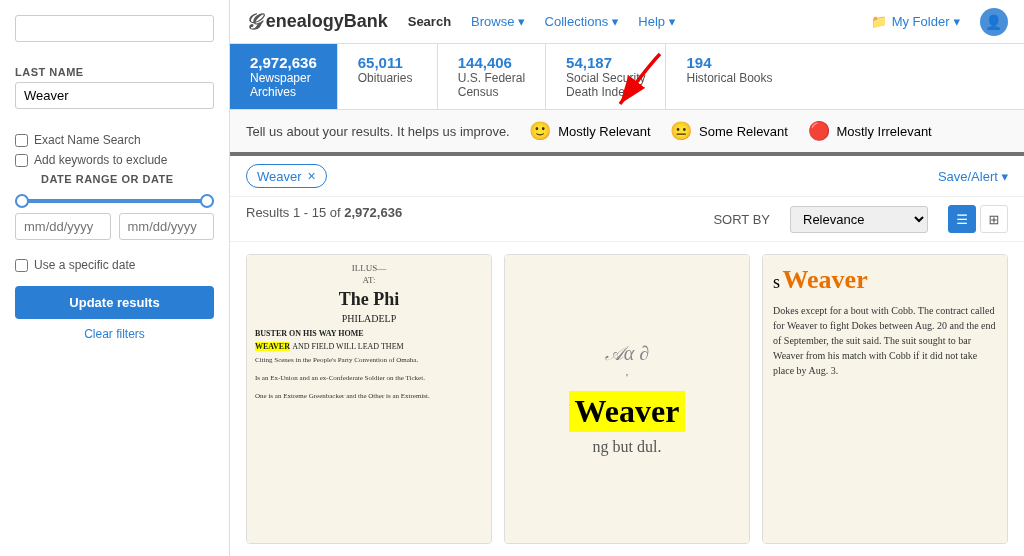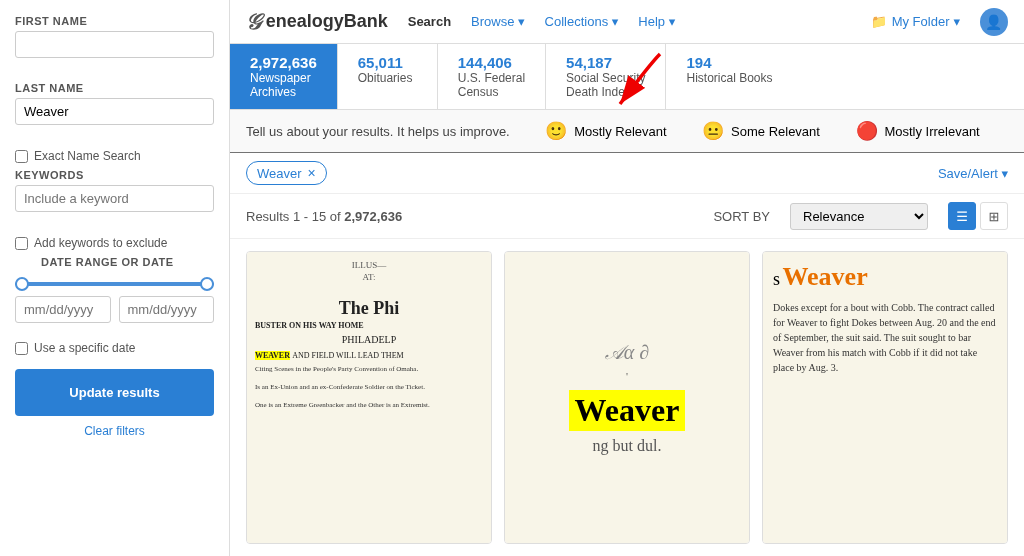--- a/index.html
+++ b/index.html
@@ -40,21 +40,21 @@
     .slider-thumb.left { left: 0; }
     .slider-thumb.right { right: 0; }
     .date-inputs { display: flex; gap: 8px; margin-bottom: 8px; }
     .date-inputs input { flex: 1; border: 1px solid #ccc; border-radius: 3px; padding: 4px 6px; font-size: 11px; color: #999; }
     .btn-update {
       width: 100%;
       background: #2a7fd4;
       color: #fff;
       border: none;
       border-radius: 4px;
-      padding: 16px;
+      padding: 9px;
       font-size: 13px;
       font-weight: bold;
       cursor: pointer;
       margin-bottom: 8px;
     }
     .clear-filters { color: #2a7fd4; font-size: 12px; cursor: pointer; text-decoration: none; display: block; text-align: center; }
 
     
     .main { flex: 1; display: flex; flex-direction: column; overflow: hidden; background: #fff; }
 
@@ -93,24 +93,24 @@
     .stat-cell:last-child { border-right: none; }
     .stat-cell .num { font-size: 15px; font-weight: bold; color: #2a7fd4; }
     .stat-cell .stat-label { font-size: 12px; color: #555; }
     .stat-cell.active { background: #2a7fd4; }
     .stat-cell.active .num, .stat-cell.active .stat-label { color: #fff; }
 
     
     .relevance-bar {
       display: flex;
       align-items: center;
-      gap: 36px;
+      gap: 20px;
       padding: 10px 16px;
       background: #f9f9f9;
-      border-bottom: 1px solid #737373;
+      border-bottom: 4px solid #737373;
       font-size: 13px;
       flex-shrink: 0;
     }
     .relevance-text { color: #444; }
     .relevance-option { display: flex; align-items: center; gap: 6px; cursor: pointer; }
     .smiley { font-size: 18px; }
 
     
     .results-header {
       display: flex;
@@ -131,21 +131,21 @@
       color: #2a7fd4;
       gap: 6px;
       cursor: pointer;
     }
     .tag-filter .x { font-size: 14px; color: #2a7fd4; cursor: pointer; }
     .save-alert { color: #2a7fd4; font-size: 13px; cursor: pointer; }
 
     
     .results-info {
       display: flex;
-      align-items: center;
+      align-items: flex-start;
       justify-content: space-between;
       padding: 8px 16px;
       flex-shrink: 0;
       border-bottom: 1px solid #eee;
     }
     .results-count { font-size: 13px; color: #555; }
     .sort-area { display: flex; align-items: center; gap: 20px; font-size: 13px; color: #555; }
     .sort-select { border: 1px solid #ccc; border-radius: 3px; padding: 4px 24px 4px 8px; font-size: 13px; appearance: auto; }
     .view-toggle { display: flex; gap: 4px; }
     .view-btn { width: 28px; height: 28px; display: flex; align-items: center; justify-content: center; cursor: pointer; border-radius: 3px; border: 1px solid #ddd; }
@@ -220,34 +220,29 @@
     .card3-name { font-size: 26px; font-weight: bold; color: #e87000; display: inline; }
     .card3-prefix { font-size: 18px; display: inline; }
     .card3-body { font-size: 10px; line-height: 1.5; margin-top: 8px; color: #333; }
 
   </style>
 </head>
 <body>
 
 <div class="sidebar">
   <div class="sidebar-section">
-    <label>FIRST NAME</label>
     <input type="text" style="">
   </div>
   <div class="sidebar-section">
     <label>LAST NAME</label>
     <input type="text" id="last-name-field" value="Weaver" style="">
   </div>
   <div class="checkbox-row">
     <input type="checkbox" style="">
     <span>Exact Name Search</span>
-  </div>
-  <div class="sidebar-section">
-    <label>KEYWORDS</label>
-    <input type="text" placeholder="Include a keyword" style="">
   </div>
   <div class="checkbox-row">
     <input type="checkbox" style="">
     <span>Add keywords to exclude</span>
   </div>
   <div class="sidebar-section">
     <div class="date-range-label">DATE RANGE OR DATE</div>
     <div class="slider-track">
       <div class="slider-fill"></div>
       <div class="slider-thumb left"></div>
@@ -354,24 +349,24 @@
         </div>
       </div>
     </div>
   </div>
 
   <div class="results-grid">
 
     <div class="result-card">
       <div class="card-image">
         <div class="newspaper-mock">
-          <div style="text-align:center;font-size:9px;color:#555;margin-bottom:14px;">ILLUS—<br>AT:</div>
+          <div style="text-align:center;font-size:9px;color:#555;margin-bottom:2px;">ILLUS—<br>AT:</div>
           <div style="text-align:center;font-size:18px;font-weight:bold;font-family:'Times New Roman',serif;">The Phi</div>
+          <div style="text-align:center;font-size:10px;font-family:'Times New Roman',serif;margin-bottom:4px;">PHILADELP</div>
           <div style="font-size:8px;font-weight:bold;margin-bottom:2px;">BUSTER ON HIS WAY HOME</div>
-          <div style="text-align:center;font-size:10px;font-family:'Times New Roman',serif;margin-bottom:4px;">PHILADELP</div>
           <div style="margin-bottom:3px;">
             <span style="background:yellow;font-weight:bold;font-size:8px;">WEAVER</span>
             <span style="font-size:8px;"> AND FIELD WILL LEAD THEM</span>
           </div>
           <div style="font-size:7px;line-height:1.3;color:#333;">Citing Scenes in the People's Party Convention of Omaha.<br><br>Is an Ex-Union and an ex-Confederate Soldier on the Ticket.<br><br>One is an Extreme Greenbacker and the Other is an Extremist.</div>
         </div>
       </div>
     </div>
 
     <div class="result-card">

